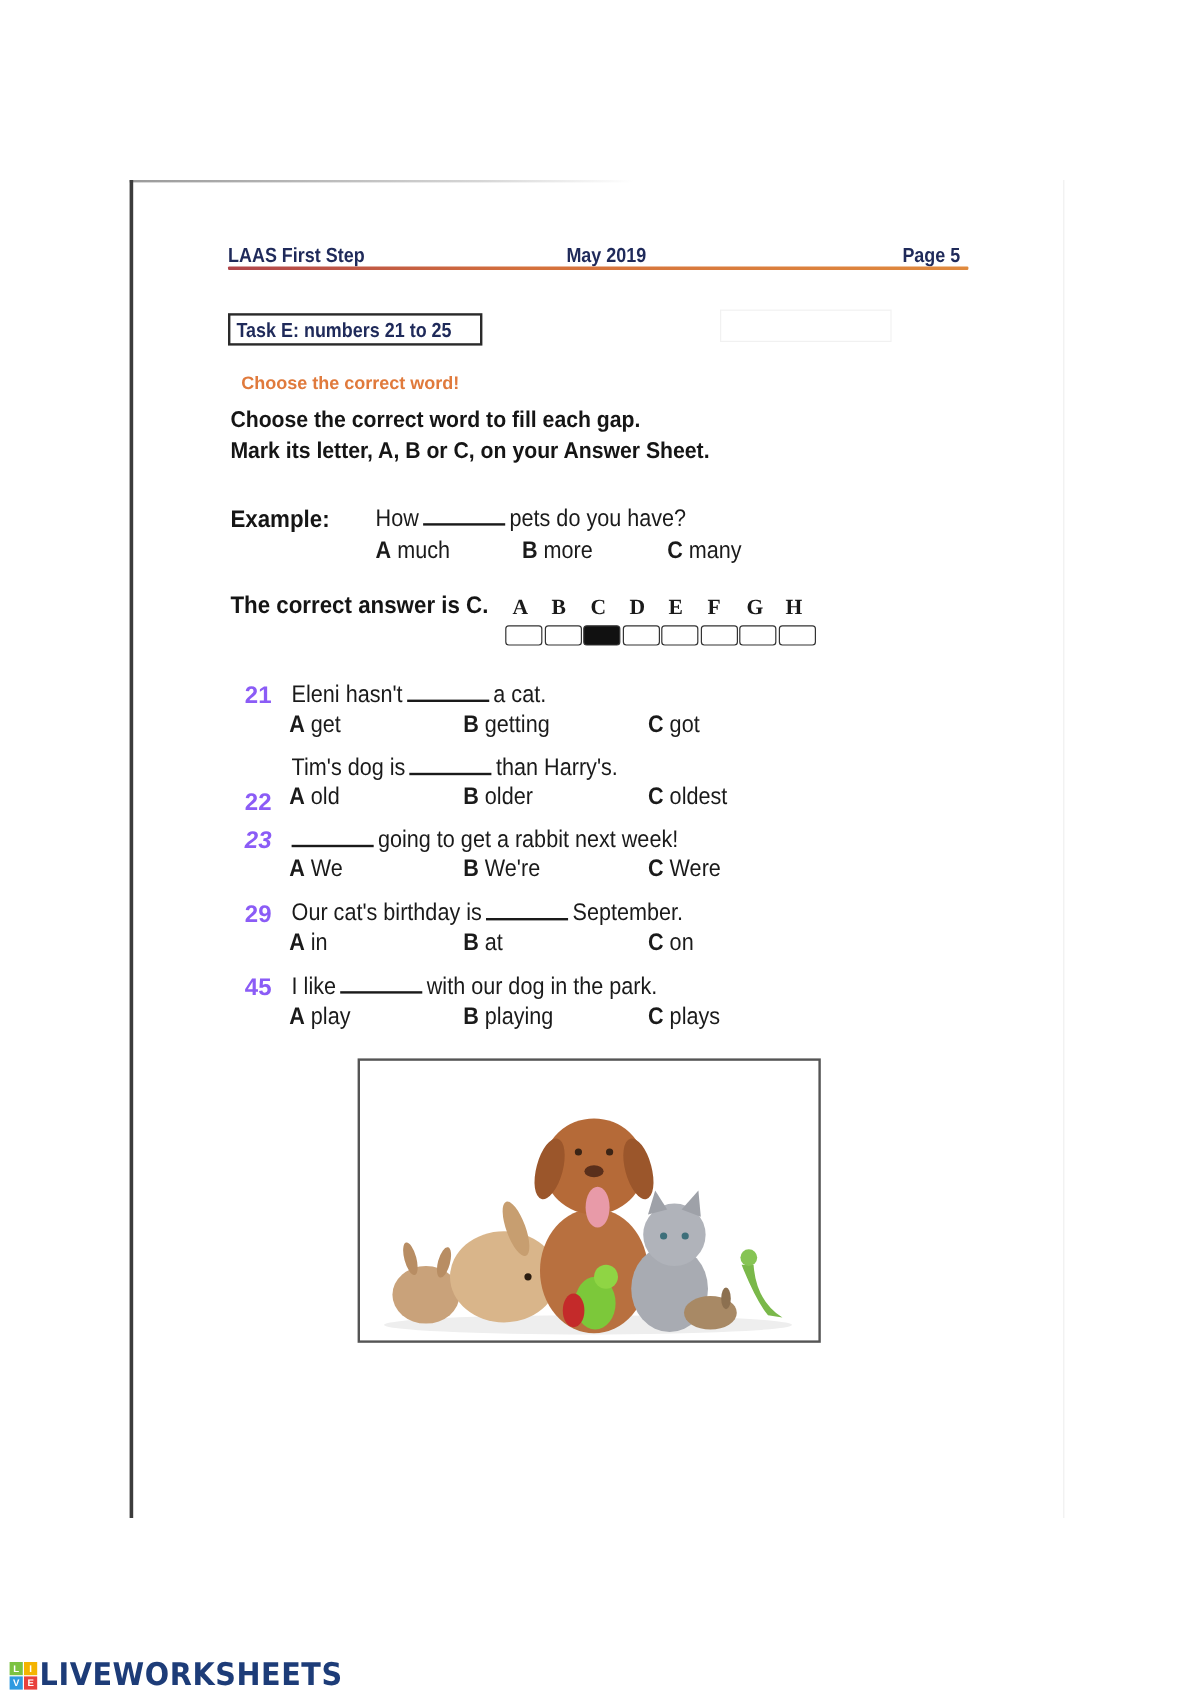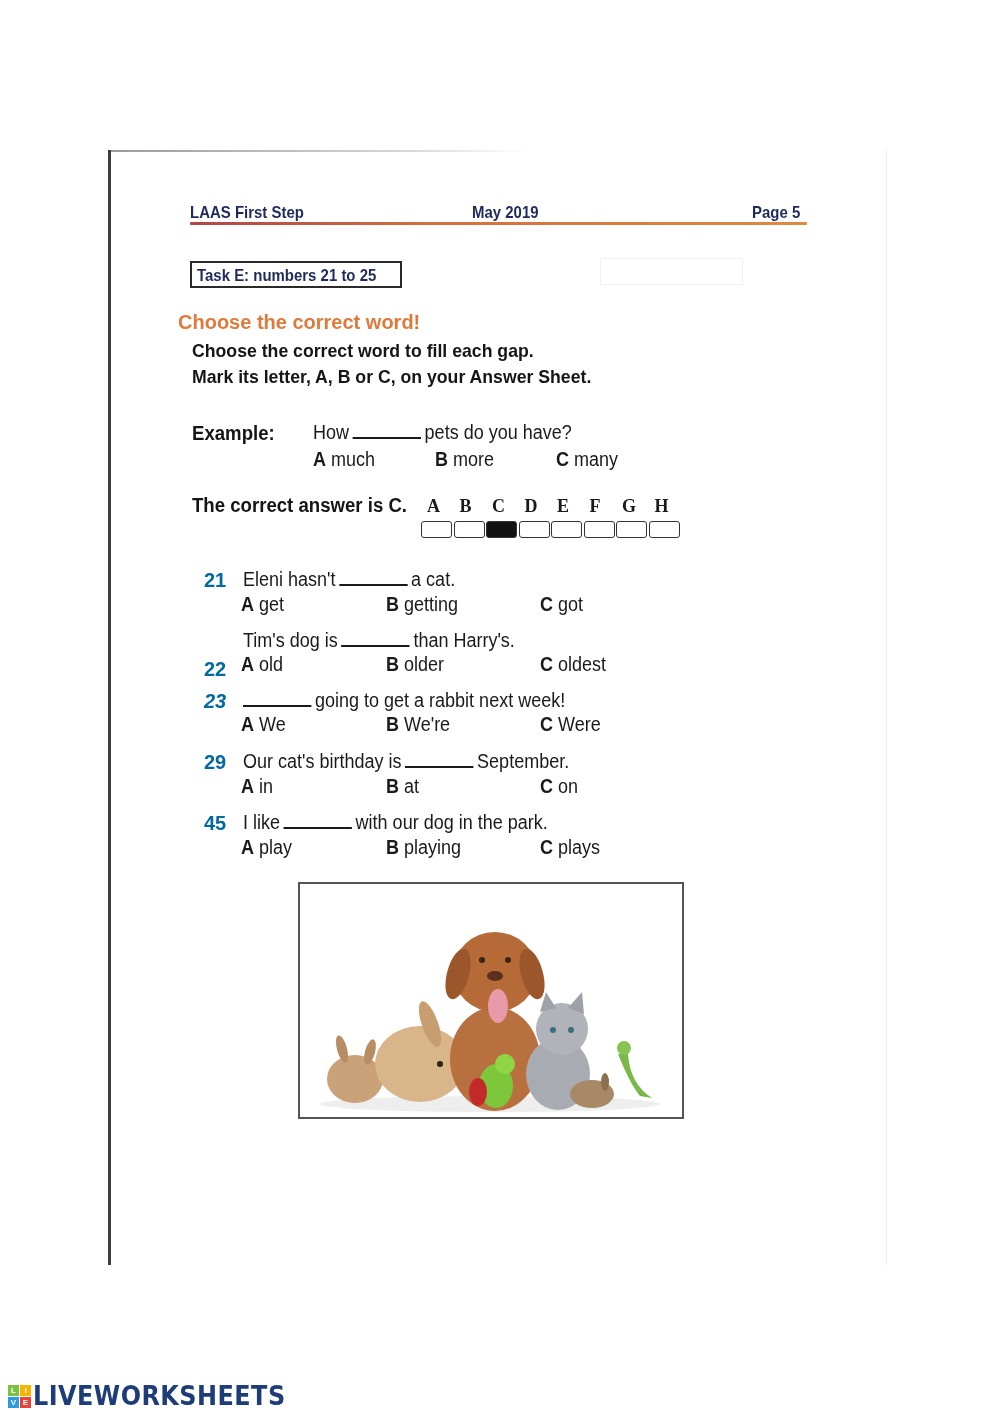--- a/index.html
+++ b/index.html
@@ -16,25 +16,25 @@
   
   .hdr { font-weight:bold; font-size:17px; color:#1f2a5a; top:203px; transform:scaleX(0.88); transform-origin:left; }
   .hdr-line { left:190px; top:222px; width:617px; height:3px;
               background:linear-gradient(90deg,#b0454a,#d4703c 40%,#e08a3e); border-radius:1px; }
 
   .task-box { left:190px; top:261px; width:212px; height:27px; border:2px solid #2a2a2a;
               box-sizing:border-box; display:flex; align-items:flex-end; padding-left:5px; }
   .task-box span { font-weight:bold; font-size:17px; color:#1f2a5a; white-space:nowrap;
                    transform:scaleX(0.88); transform-origin:left; display:inline-block; }
 
-  .title-orange { left:178px; top:311px; font-size:20px; font-weight:bold; color:#e07a3c; }
+  .title-orange { left:201px; top:311px; font-size:15px; font-weight:bold; color:#e07a3c; }
   .instr { left:192px; font-size:19px; font-weight:bold; color:#151515; transform:scaleX(0.93); transform-origin:left; white-space:nowrap; }
 
   .q-text { font-size:20px; color:#1a1a1a; white-space:nowrap; transform:scaleX(0.9); transform-origin:left; }
-  .q-num { font-weight:bold; font-size:20px; color:#0369a1; }
+  .q-num { font-weight:bold; font-size:20px; color:#8b5cf6; }
   .opt { font-size:20px; white-space:nowrap; transform:scaleX(0.9); transform-origin:left; }
   .opt b { font-weight:bold; }
   .blank { display:inline-block; width:76px; border-bottom:2px solid #1a1a1a; height:14px; vertical-align:baseline; margin:0 4px; }
 
   .ans-letters { top:496px; left:427px; display:flex; font-family:"Liberation Serif", serif; font-weight:bold; font-size:18px; }
   .ans-letters span { width:32.5px; text-align:left; }
   .ans-boxes { top:521px; left:421px; display:flex; }
   .ans-box { width:29px; height:15px; border:1.5px solid #333; border-radius:3px; margin-right:1.5px; background:#fff; }
   .ans-box.filled { background:#111; }
 

